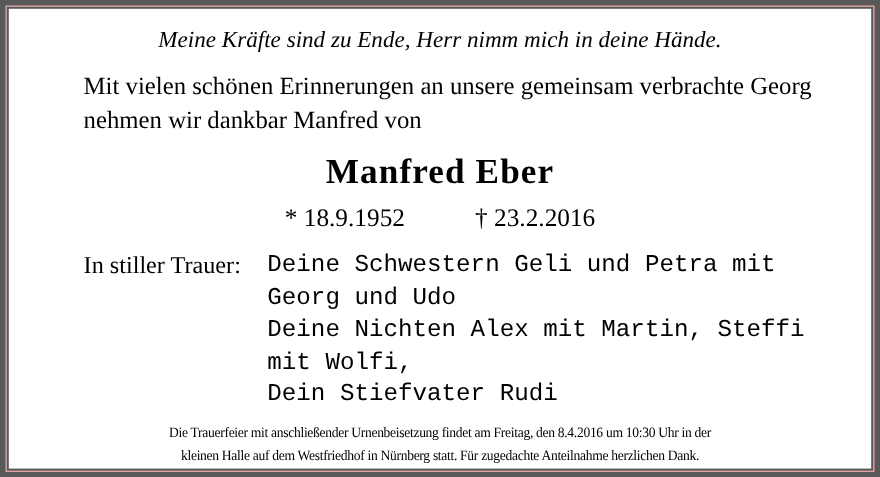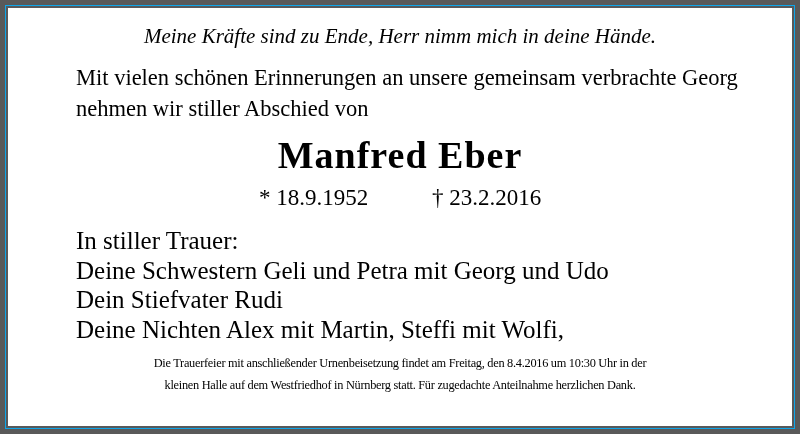--- a/index.html
+++ b/index.html
@@ -13,21 +13,21 @@
     height: 434px;
     font-family: "Liberation Serif", "DejaVu Serif", serif;
     color: #000000;
   }
   .frame-outer {
     box-sizing: border-box;
     width: 800px;
     height: 434px;
     border: 5px solid #595959;
     padding: 1px;
-    background: #0ea5e9;
+    background: #fca5a5;
   }
   .frame-inner {
     box-sizing: border-box;
     width: 100%;
     height: 100%;
     border: 2px solid #595959;
     overflow: hidden;
     background: #ffffff;
   }
   .obituary {
@@ -41,48 +41,48 @@
     line-height: 1.2;
   }
   .intro {
     margin: 13px 0 0 60px;
     font-size: 22.5px;
     line-height: 31px;
   }
   .deceased-name {
     margin: 6px 0 0 0;
     text-align: center;
-    font-size: 38px;
+    font-size: 32px;
     font-weight: bold;
     letter-spacing: 1px;
     line-height: 50px;
   }
   .dates {
     margin: 5px 0 0 0;
     text-align: center;
     font-size: 23px;
     line-height: 26px;
     font-family: Liberation Serif, serif;
   }
   .dates .death-date {
     margin-left: 58px;
   }
   .mourning {
     display: flex;
     margin: 15px 0 0 60px;
-    font-size: 25px;
+    font-size: 22px;
     line-height: 29.5px;
-    flex-direction: column;
   }
   .mourning-label {
     flex: none;
     width: 167px;
   }
   .mourners {
     flex: 1;
+    font-family: Liberation Mono, monospace;
   }
   .funeral-info {
     margin: 8px 0 0 0;
     text-align: center;
     font-size: 13px;
     line-height: 21.5px;
   }
   .funeral-line {
     display: block;
     white-space: nowrap;
@@ -95,36 +95,36 @@
 <body>
 
 <div class="frame-outer">
   <div class="frame-inner">
     <div class="obituary">
 
       <p class="epigraph">Meine Kräfte sind zu Ende, Herr nimm mich in deine Hände.</p>
 
       <p class="intro">
         <span>Mit vielen schönen Erinnerungen an unsere gemeinsam verbrachte Georg</span><br>
-        <span>nehmen wir stiller Abschied von</span>
+        <span>nehmen wir dankbar Manfred von</span>
       </p>
 
       <h1 class="deceased-name">Manfred Eber</h1>
 
       <div class="dates">
         <span class="birth-date">* 18.9.1952</span>
         <span class="death-date">† 23.2.2016</span>
       </div>
 
       <div class="mourning">
         <div class="mourning-label">In stiller Trauer:</div>
         <div class="mourners">
           <div class="mourner-line">Deine Schwestern Geli und Petra mit Georg und Udo</div>
+          <div class="mourner-line">Deine Nichten Alex mit Martin, Steffi mit Wolfi,</div>
           <div class="mourner-line">Dein Stiefvater Rudi</div>
-          <div class="mourner-line">Deine Nichten Alex mit Martin, Steffi mit Wolfi,</div>
         </div>
       </div>
 
       <p class="funeral-info">
         <span class="funeral-line">Die Trauerfeier mit anschließender Urnenbeisetzung findet am Freitag, den 8.4.2016 um 10:30 Uhr in der</span>
         <span class="funeral-line">kleinen Halle auf dem Westfriedhof in Nürnberg statt. Für zugedachte Anteilnahme herzlichen Dank.</span>
       </p>
 
     </div>
   </div>

